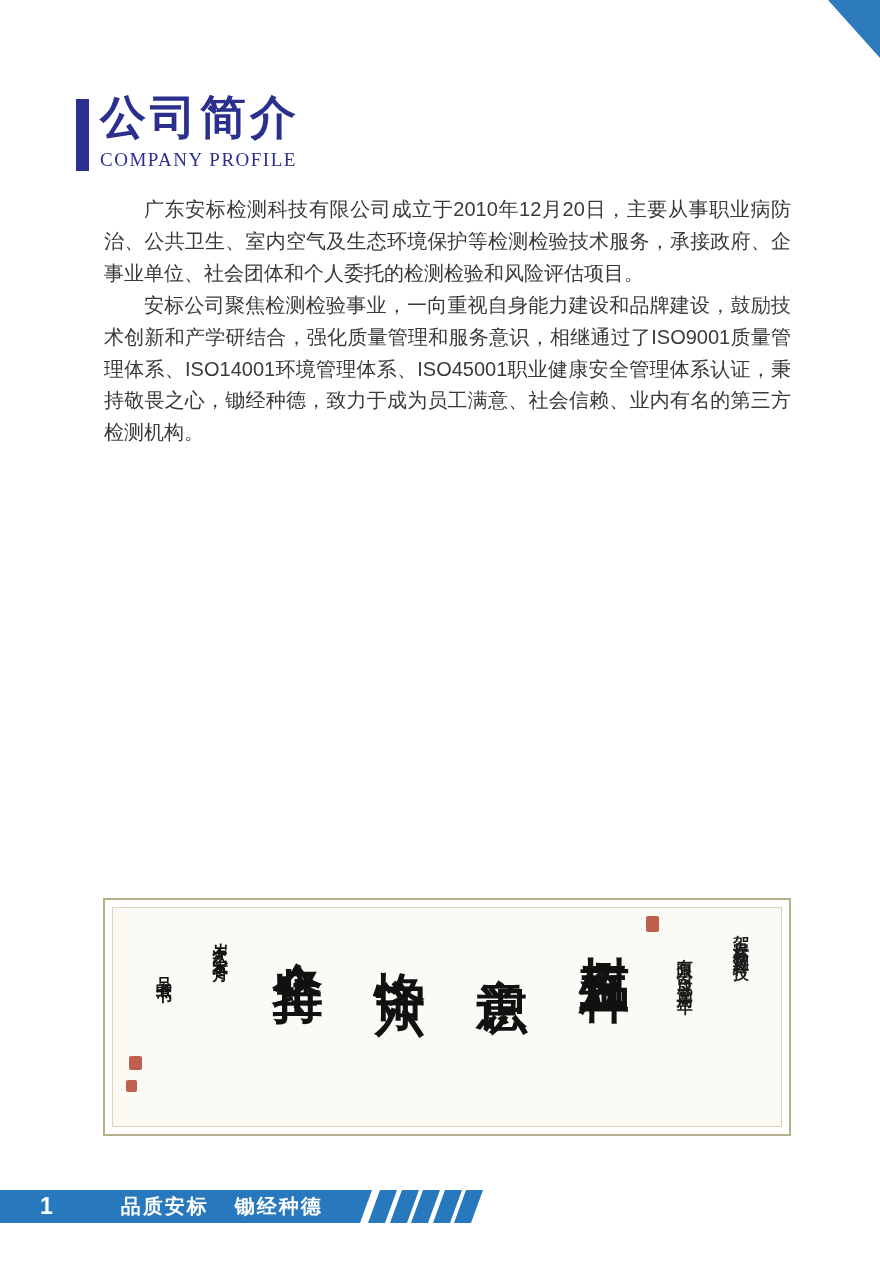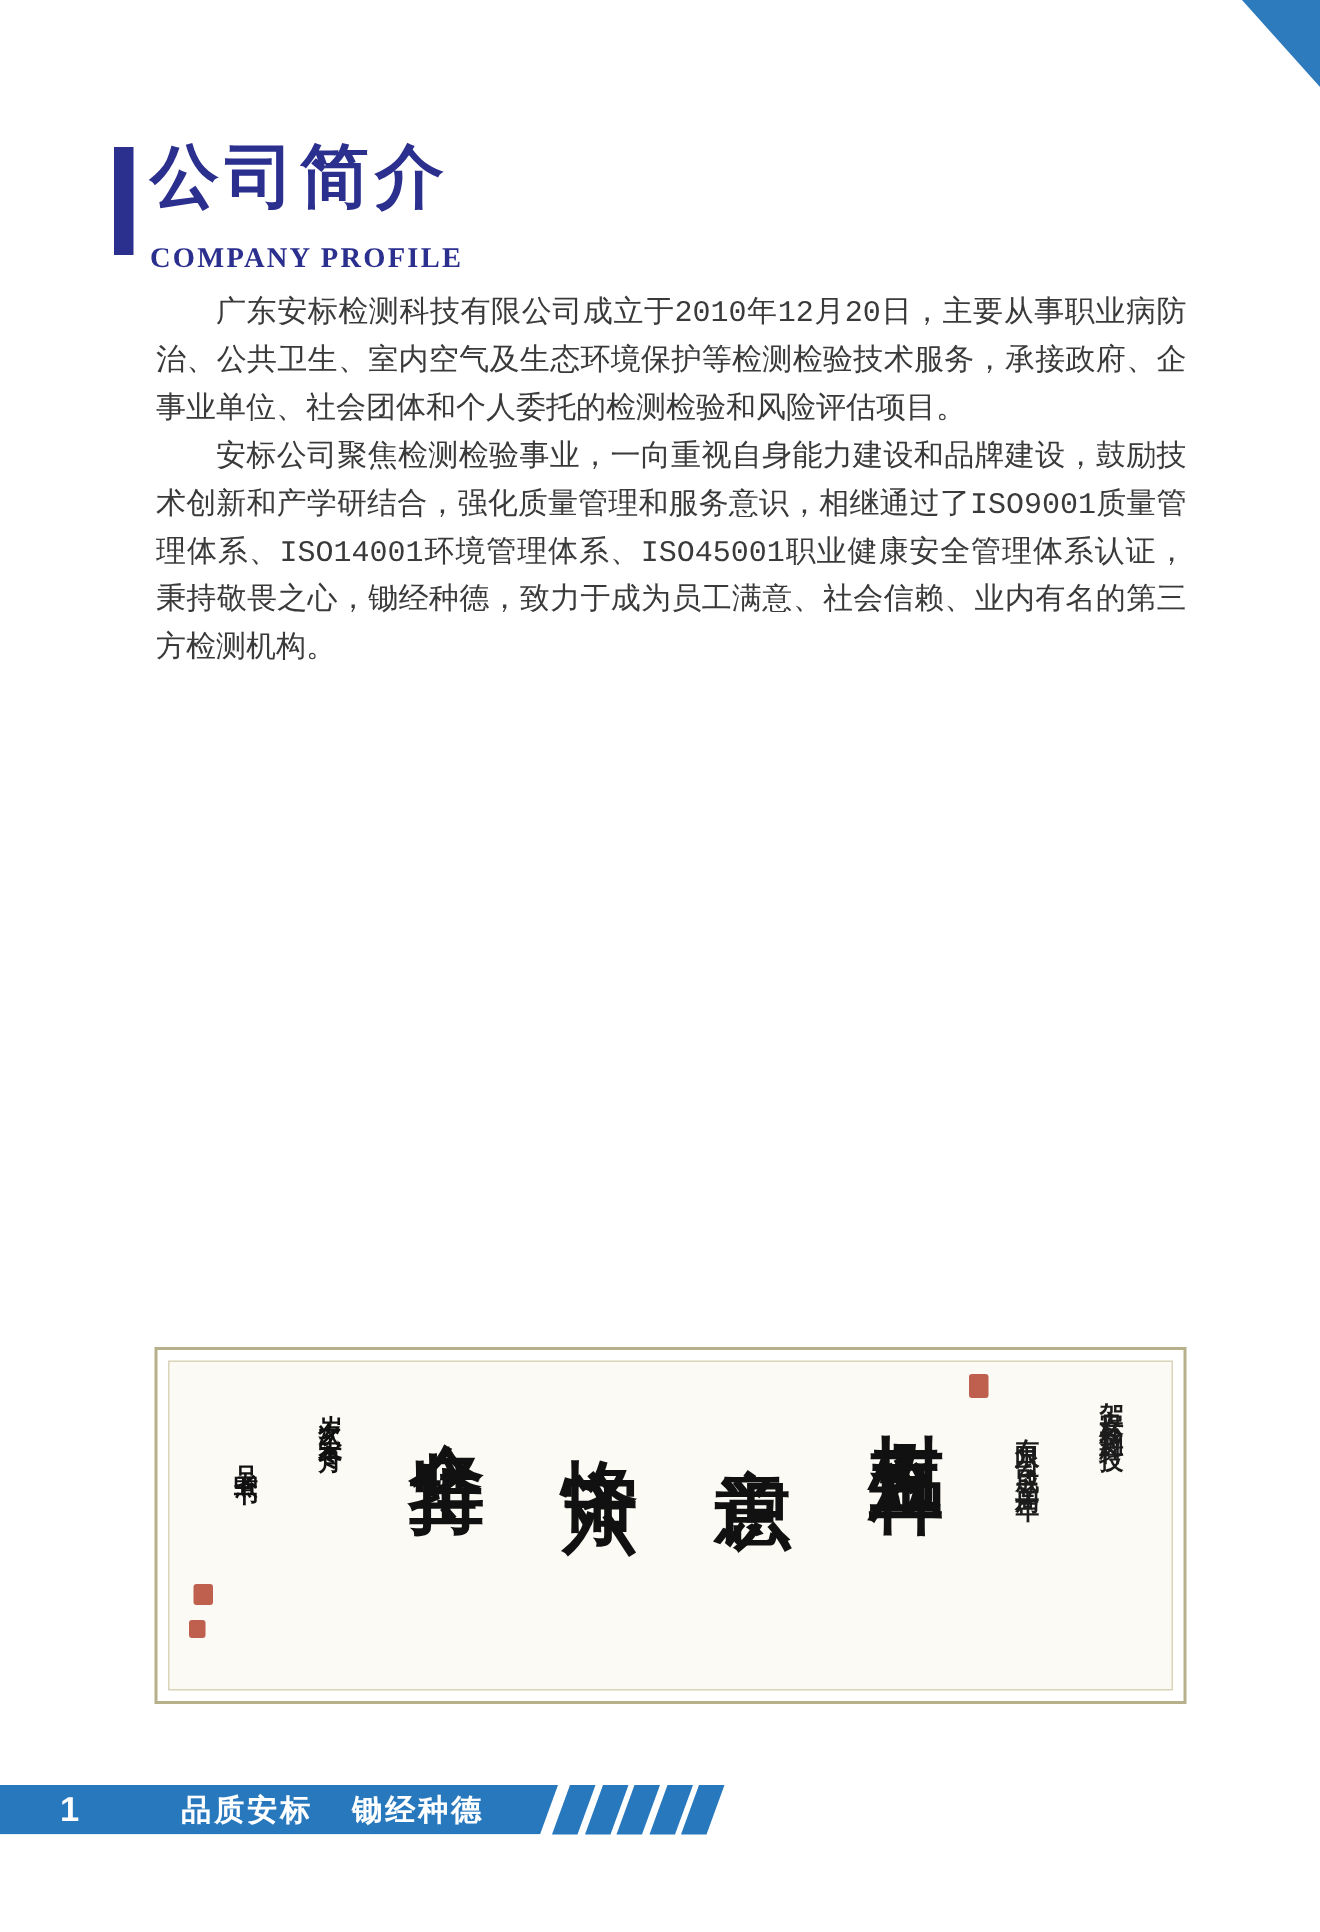--- a/index.html
+++ b/index.html
@@ -9,31 +9,31 @@
     font-family:"Liberation Sans", sans-serif; overflow:hidden;
   }
 
   
   .corner-tri {
     position:absolute; top:0; right:0; width:52px; height:58px;
     background:#2d7bbd; clip-path:polygon(0 0,100% 0,100% 100%);
   }
 
   
-  .title-block { position:absolute; left:76px; top:94px; display:flex; }
+  .title-block { position:absolute; left:76px; top:94px; display:flex;align-items:flex-end; }
   .title-bar { width:13px; height:72px; background:#2b2f8e; margin-right:11px; margin-top:4px; }
   .title-cn { font-size:46px; font-weight:bold; color:#2b2f8e; letter-spacing:4px; line-height:1.05; font-family:"Liberation Serif","DejaVu Serif",serif; }
-  .title-en { font-size:19px; font-weight:bold; color:#2b2f8e; letter-spacing:1.5px; margin-top:20px; font-family:"Liberation Serif","DejaVu Serif",serif; }
+  .title-en { font-size:19px; font-weight:normal; color:#2b2f8e; letter-spacing:1.5px; margin-top:7px; font-family:"Liberation Serif","DejaVu Serif",serif; }
 
   
   .body-text { position:absolute; left:104px; top:194px; width:687px; }
   .body-text p {
     font-size:20px; line-height:31.9px; color:#3a3a3a;
     text-align:justify; text-indent:2em;
-    font-family:Liberation Mono, monospace;
+    font-family:Liberation Sans, sans-serif;
   }
 
   
   .artwork {
     position:absolute; left:103px; top:898px; width:688px; height:238px;
     border:2px solid #b6b08b; background:#ffffff; padding:7px;
   }
   .artwork-inner {
     position:relative; width:100%; height:100%;
     border:1px solid #d9d4ba;

